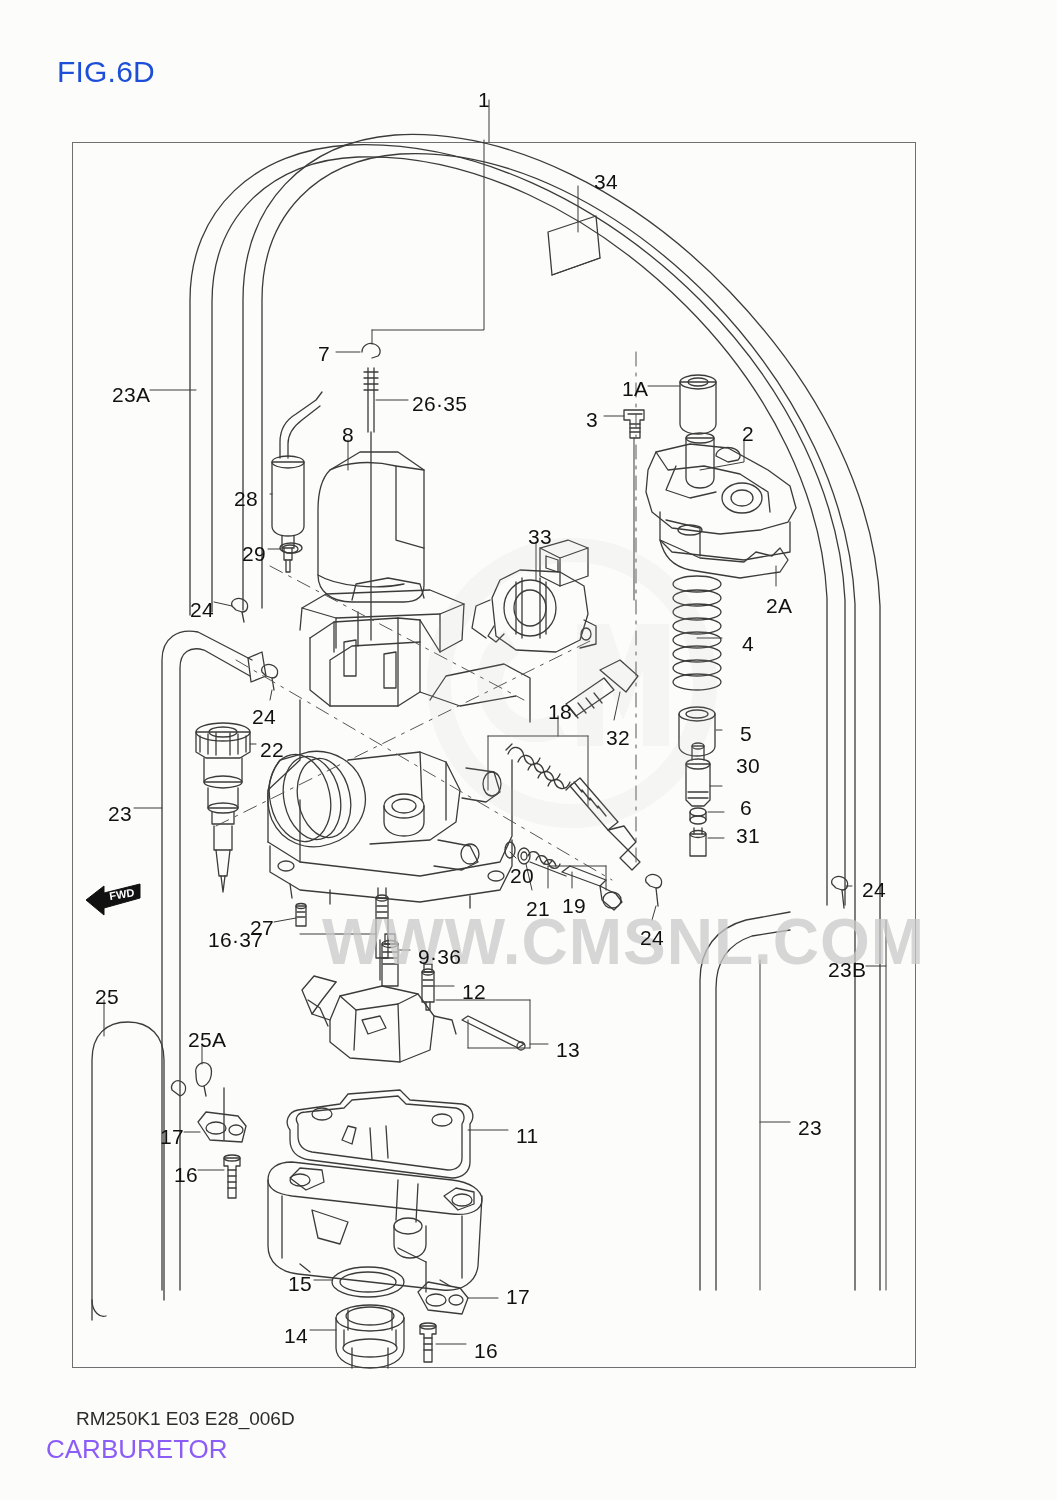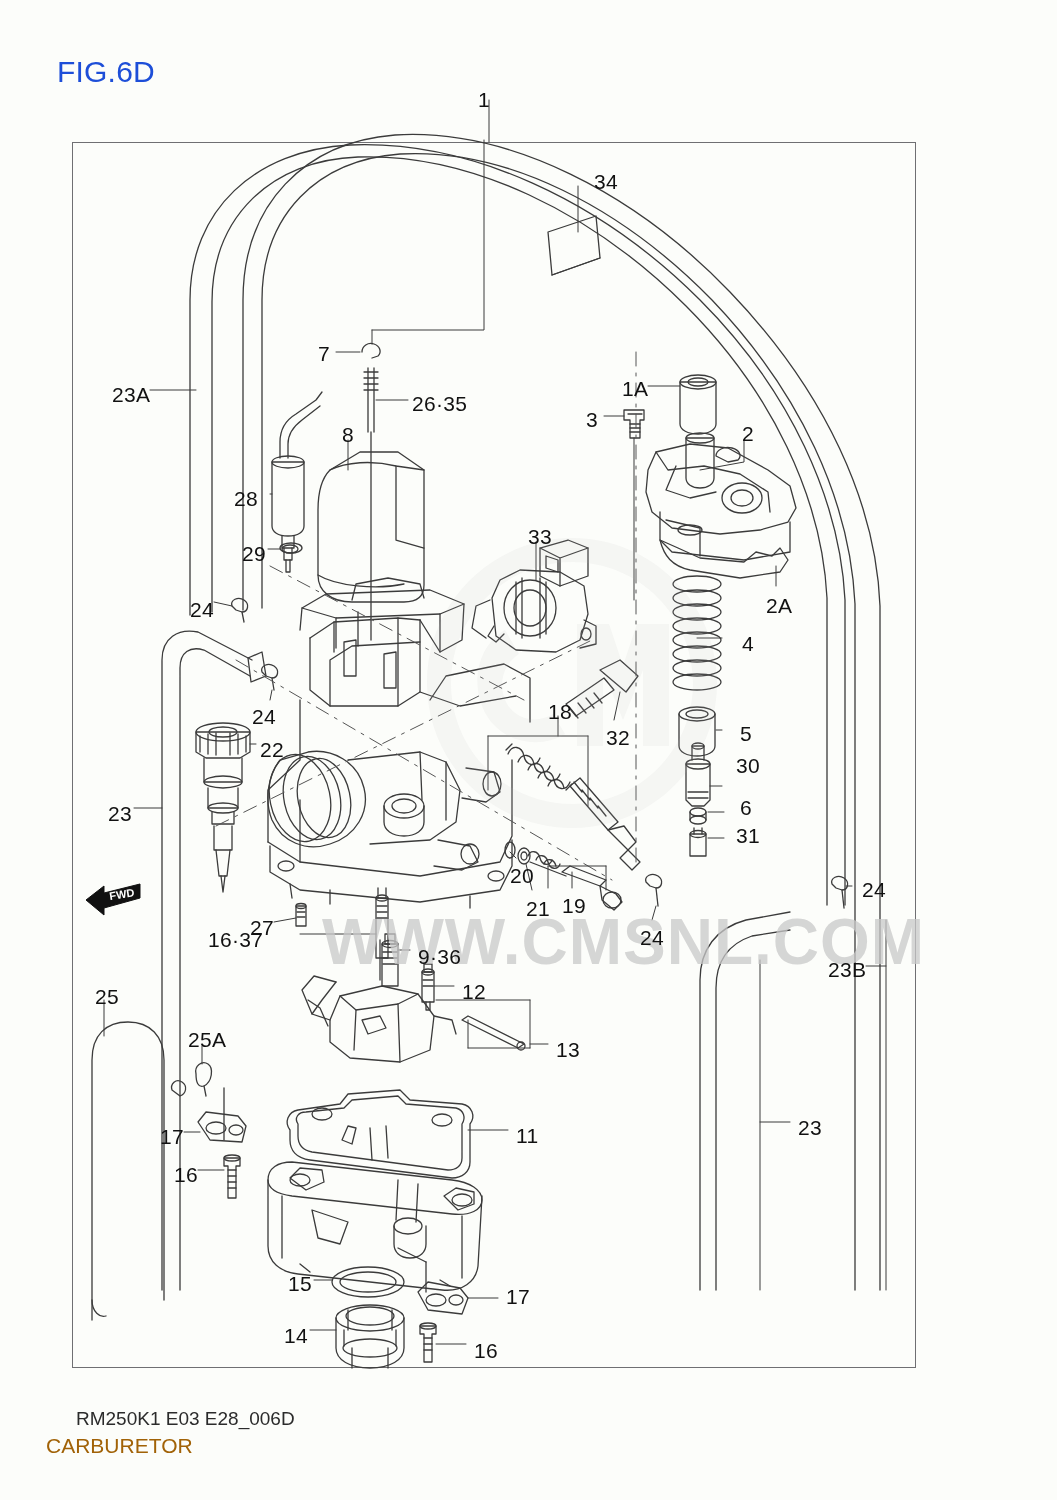--- a/index.html
+++ b/index.html
@@ -66,21 +66,21 @@
     width:58px;height:40px;
   }
 
   
   .ft1{
     position:absolute;left:76px;top:1408px;
     font-size:19px;color:#2b2b2b;white-space:nowrap;text-align:right;
   }
   .ft2{
     position:absolute;left:46px;top:1434px;
-    font-size:21px;color:#a16207;white-space:nowrap;
+    font-size:26px;color:#8b5cf6;white-space:nowrap;
   }
   .promo{
     position:absolute;left:163px;top:1444px;
     font-size:46px;color:#cc0000;white-space:nowrap;
     letter-spacing:.2px;
   }
 
   svg.art{position:absolute;left:0;top:0;width:1057px;height:1500px;
           pointer-events:none;}
   svg.art *{vector-effect:non-scaling-stroke;}

